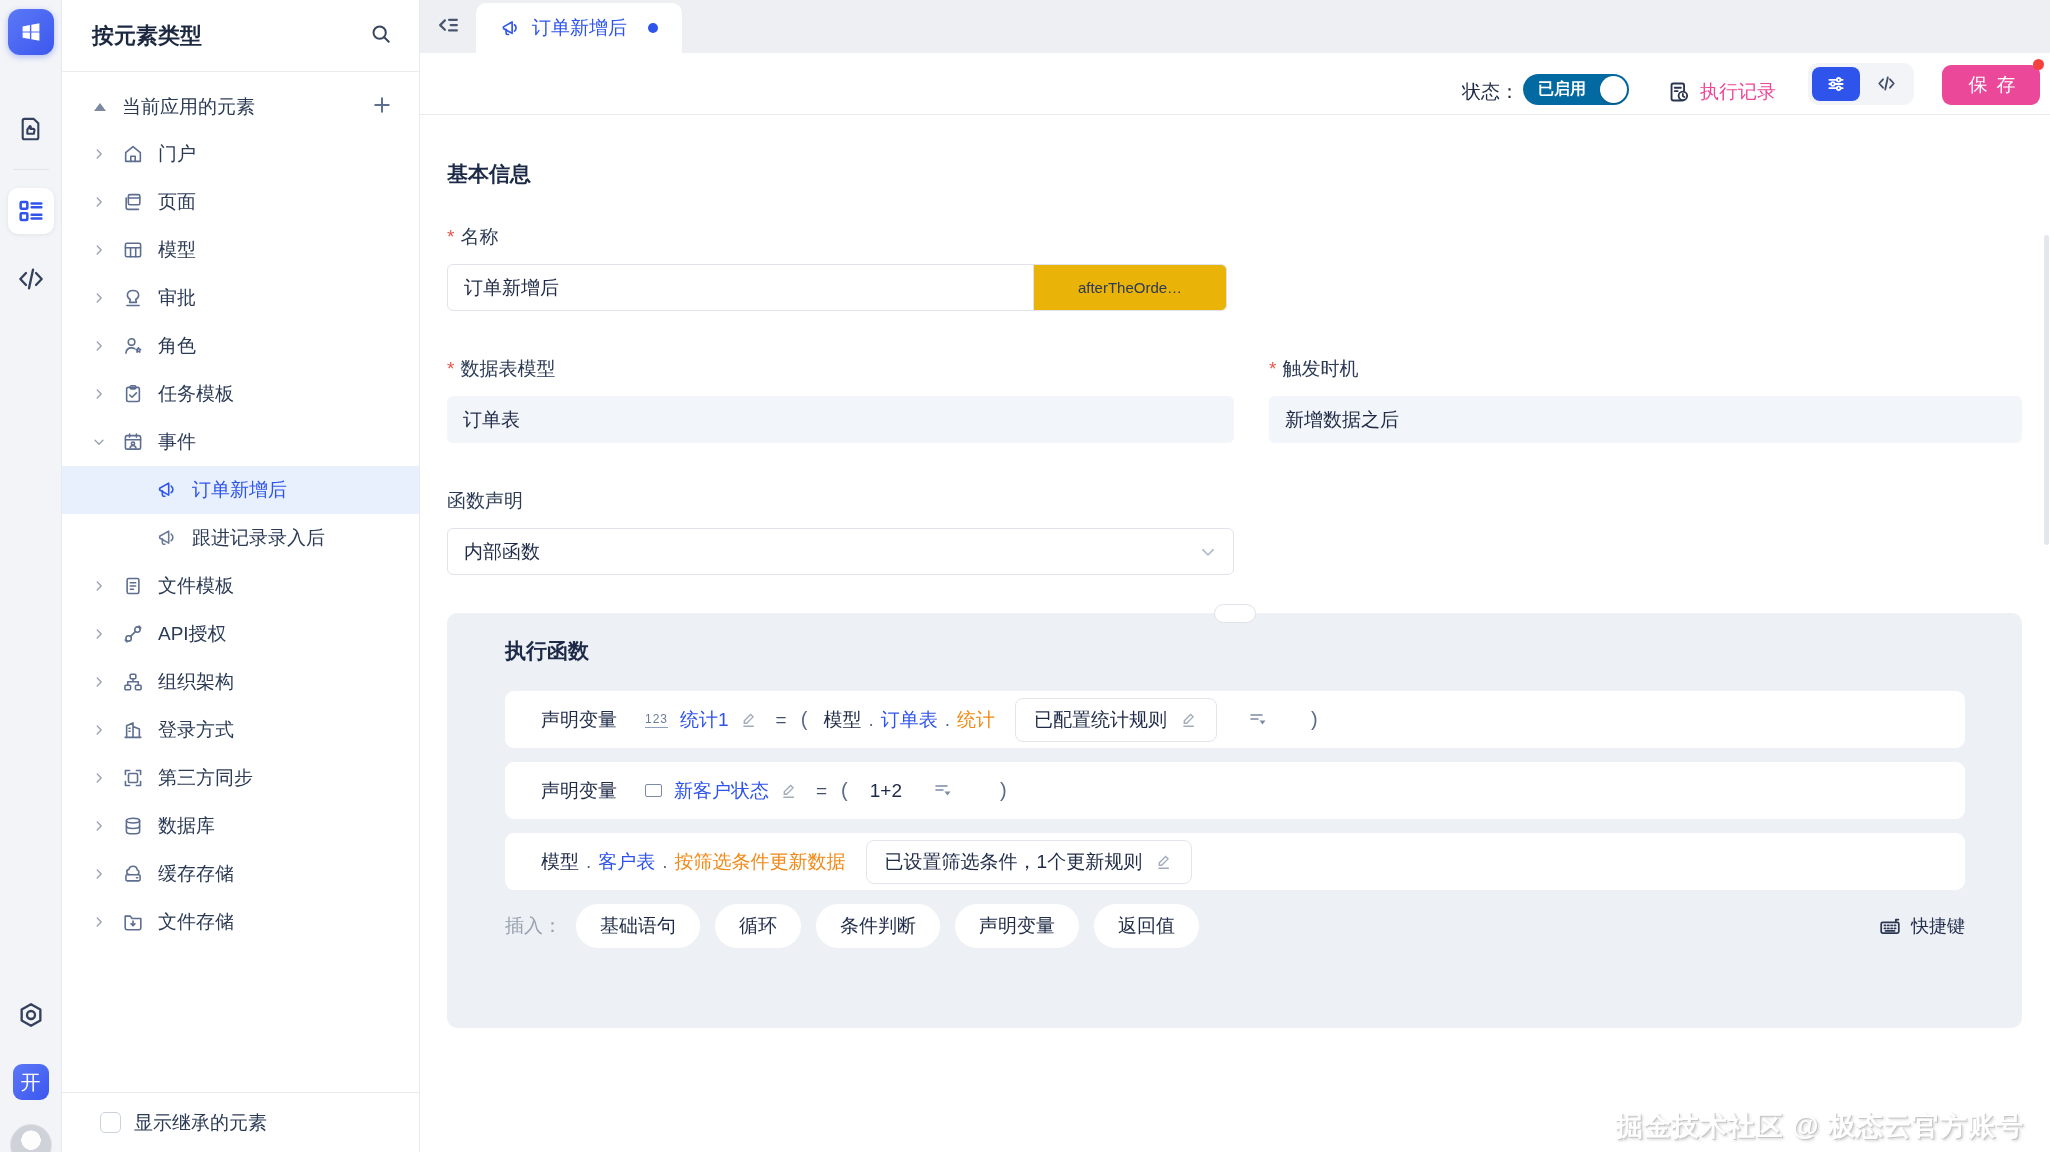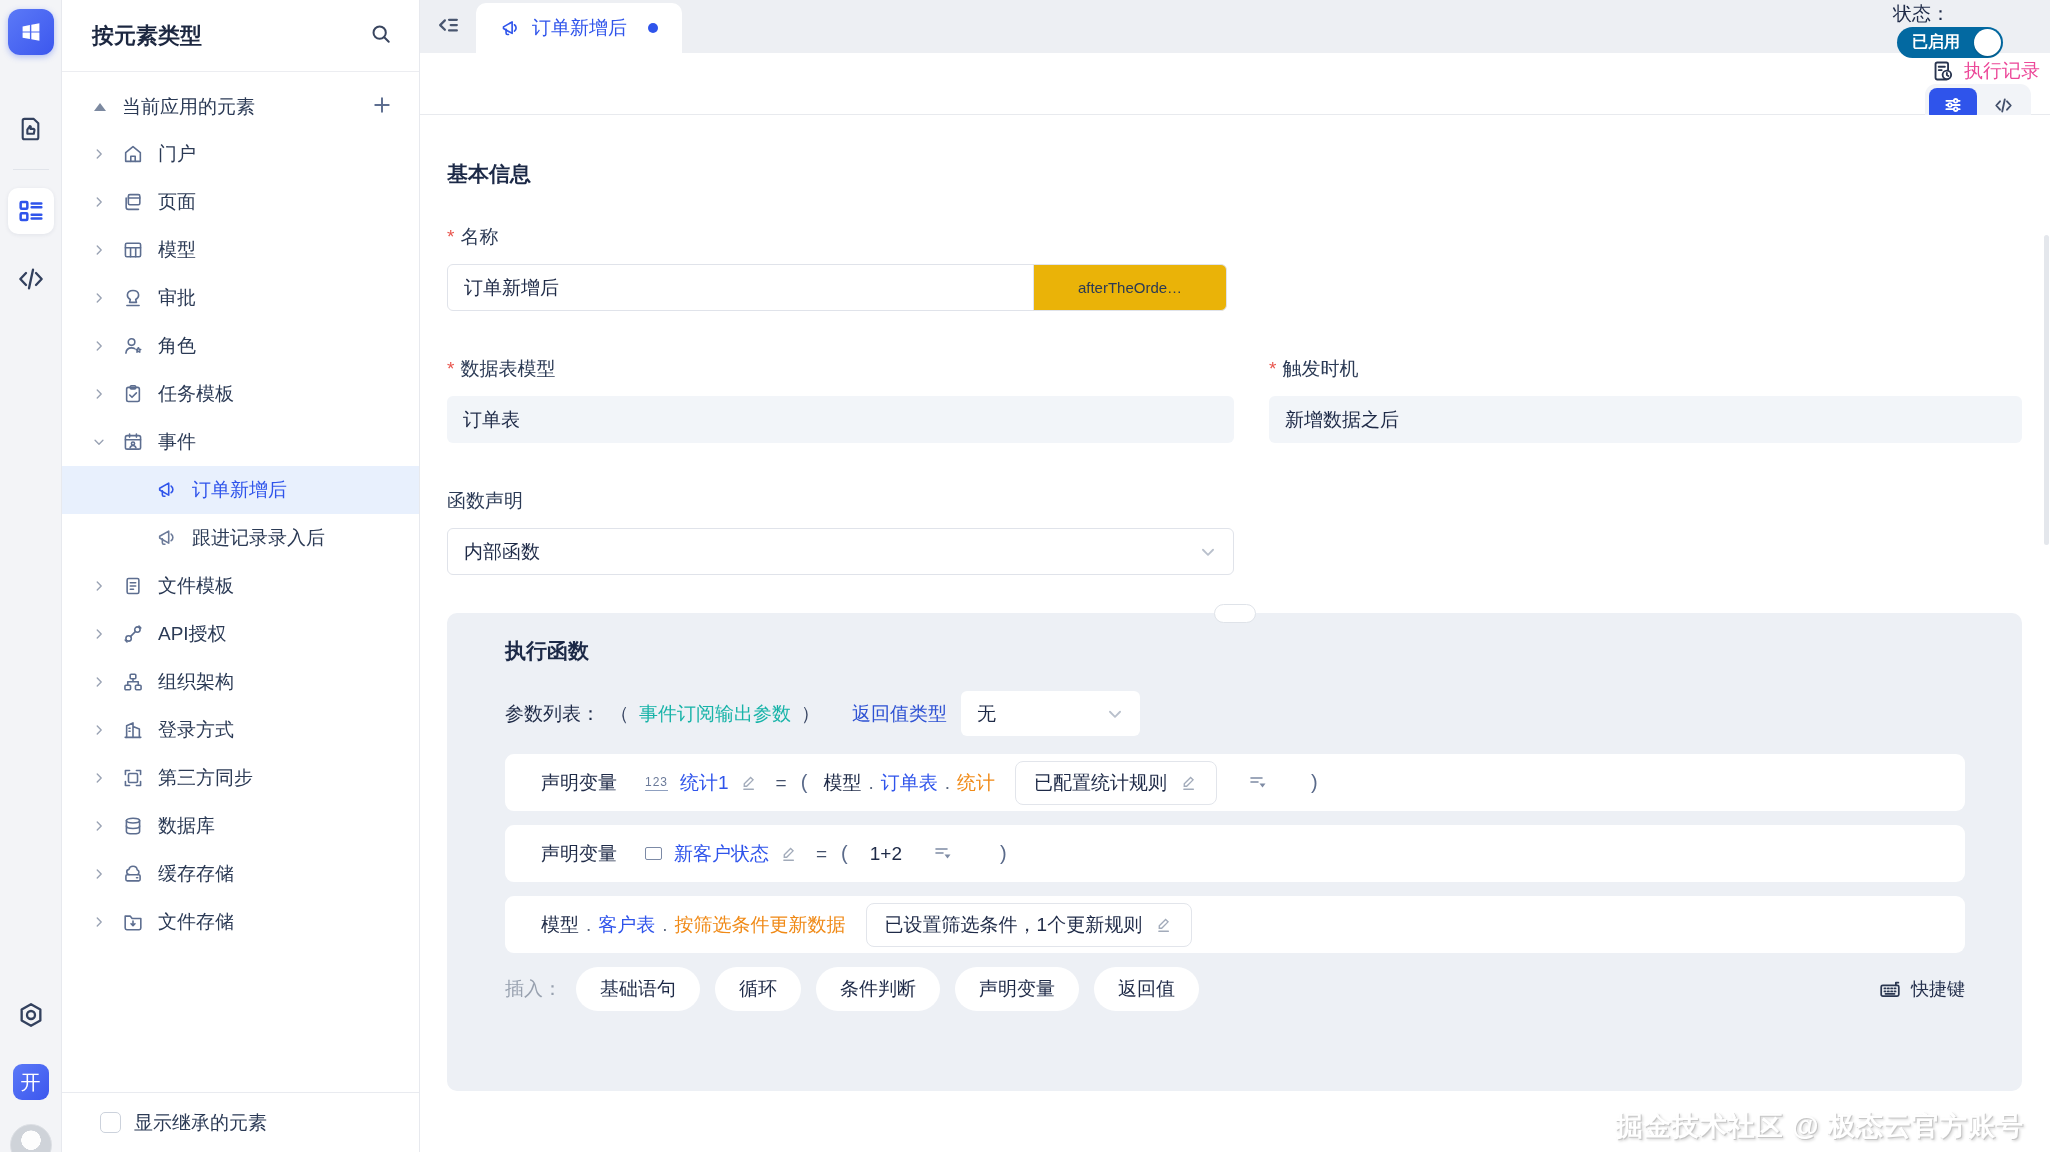--- a/index.html
+++ b/index.html
@@ -50,21 +50,21 @@
   .main { flex:1; display:flex; flex-direction:column; min-width:0; }
   .tabstrip { height:53px; background:#edeff3; display:flex; align-items:flex-end; flex:none; }
   .collapse-btn { width:56px; height:53px; display:flex; align-items:center; justify-content:center; }
   .collapse-btn svg { width:25px; height:25px; fill:none; stroke:#49566f; stroke-width:1.6; stroke-linecap:round; stroke-linejoin:round; }
   .tab { height:50px; margin-top:3px; background:#fff; border-radius:10px 10px 0 0; display:flex; align-items:center; padding:0 24px; gap:11px; }
   .tab svg { width:21px; height:21px; fill:none; stroke:#2f54eb; stroke-width:1.4; stroke-linecap:round; stroke-linejoin:round; }
   .tab-label { font-size:19px; color:#2f54eb; }
   .tab-dot { width:10px; height:10px; border-radius:50%; background:#2f54eb; margin-left:10px; }
 
   .topbar { height:62px; background:#fff; border-bottom:1px solid #e8eaee; display:flex; align-items:center; padding-right:10px; flex:none; }
-  .tb-right { margin-left:auto; display:flex; align-items:flex-start;flex-direction:column; }
+  .tb-right { margin-left:auto; display:flex; align-items:flex-end; }
   .status-label { font-size:19px; color:#1e2a47; }
   .toggle { width:106px; height:31px; border-radius:16px; background:#0369a1; position:relative; display:flex; align-items:center; padding-left:15px; margin-left:4px; cursor:pointer; }
   .toggle-text { color:#fff; font-size:16px; font-weight:600; }
   .toggle-knob { position:absolute; right:2px; top:2px; width:27px; height:27px; border-radius:50%; background:#fff; box-shadow:0 1px 2px rgba(0,0,0,.2); }
   .execlog { display:flex; align-items:center; gap:9px; margin-left:38px; cursor:pointer; }
   .execlog svg { width:24px; height:24px; fill:none; stroke:#28344f; stroke-width:1.4; stroke-linecap:round; stroke-linejoin:round; }
   .execlog-label { font-size:19px; color:#ec4899; }
   .segmented { margin-left:32px; height:42px; background:#f2f4f8; border-radius:11px; display:flex; align-items:center; padding:4px; gap:2px; }
   .seg-btn { width:48px; height:34px; border-radius:8px; display:flex; align-items:center; justify-content:center; cursor:pointer; }
   .seg-btn.on { background:#2f54eb; }
@@ -457,33 +457,20 @@
           <svg class="sel-chev" viewBox="0 0 16 16">
               <path d="M3.5 6 8 10.5 12.5 6"></path>
             </svg>
         </div>
       </div>
 
       <div class="panel">
         <div class="panel-handle"></div>
         <div class="panel-title">执行函数</div>
 
-        <div class="param-row">
-          <span class="param-label">参数列表：</span>
-          <span class="paren-big">（</span>
-          <span class="param-link">事件订阅输出参数</span>
-          <span class="paren-big">）</span>
-          <span class="return-label">返回值类型</span>
-          <div class="select return-select">
-            <span>无</span>
-            <svg class="sel-chev" viewBox="0 0 16 16">
-                <path d="M3.5 6 8 10.5 12.5 6"></path>
-              </svg>
-          </div>
-        </div>
 
         <div class="stmt">
           <span class="kw">声明变量</span>
           <span class="vtype-123">123</span>
           <span class="vname">统计1</span>
           <svg class="edit-ic" viewBox="0 0 18 18">
               <path d="M11 4.2l2.3 2.3-6 6H5v-2.3z"></path>
               <path d="M4.6 15.4h9"></path>
             </svg>
           <span class="eq">=</span>

